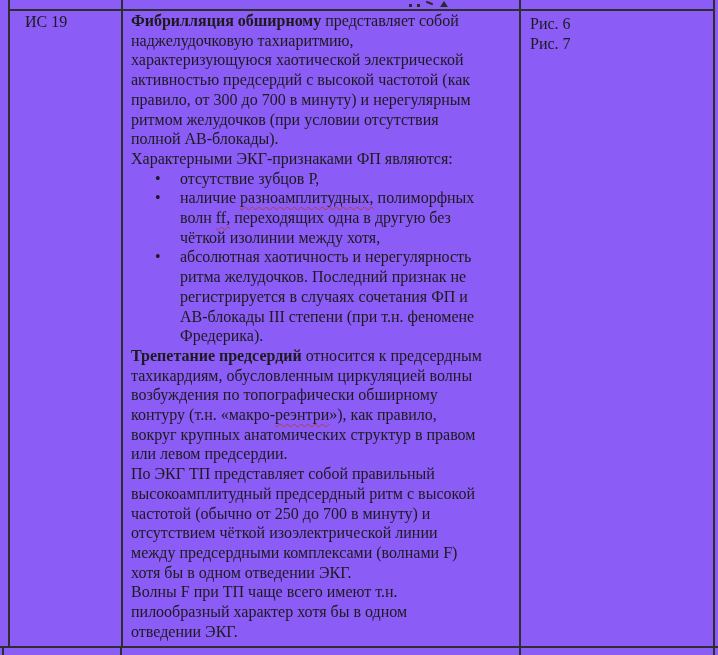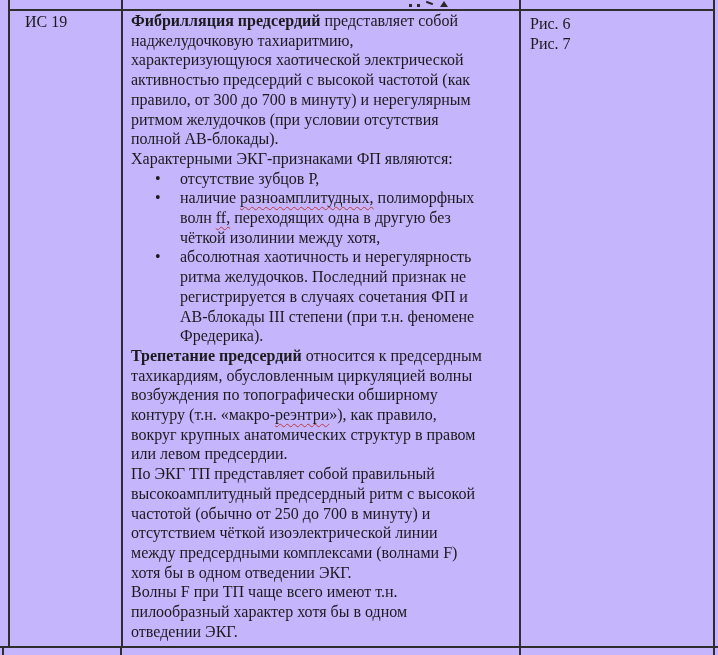--- a/index.html
+++ b/index.html
@@ -1,19 +1,19 @@
 <!DOCTYPE html>
 <html><head>
 <meta charset="utf-8">
 <style>
   html,body { margin:0; padding:0; background:#ffffff; }
   .page {
     position:relative;
     width:718px; height:655px;
-    background:#c4b5fd;
+    background:#8b5cf6;
     font-family:"Liberation Serif","DejaVu Serif",serif;
     color:#1b1b1b;
     overflow:hidden;
   }
   .vline { position:absolute; width:2px; background:#2e2e2e; }
   .hline { position:absolute; height:2px; background:#2e2e2e; }
 
   .cell-text { font-size:16px; line-height:19.7px; }
 
   .row-id      { position:absolute; left:25px;  top:12px; }
@@ -65,21 +65,21 @@
   <div class="vline" style="left:713px; top:0; height:648px;"></div>
 
   <div class="vline" style="left:2px;   top:648px; height:7px;"></div>
   <div class="vline" style="left:120px; top:648px; height:7px;"></div>
   <div class="vline" style="left:519px; top:648px; height:7px;"></div>
   <div class="vline" style="left:713px; top:648px; height:7px;"></div>
 
   <div class="row-id cell-text"><span>ИС 19</span></div>
 
   <div class="description cell-text">
-    <div class="para ws"><b>Фибрилляция предсердий</b><span> представляет собой
+    <div class="para ws"><b>Фибрилляция обширному</b><span> представляет собой
 наджелудочковую тахиаритмию,
 характеризующуюся хаотической электрической
 активностью предсердий с высокой частотой (как
 правило, от 300 до 700 в минуту) и нерегулярным
 ритмом желудочков (при условии отсутствия
 полной АВ-блокады).
 Характерными ЭКГ-признаками ФП являются:</span></div>
 
     <div>
       <div class="bullet"><span class="marker">•</span><span class="ws">отсутствие зубцов Р,</span></div>

